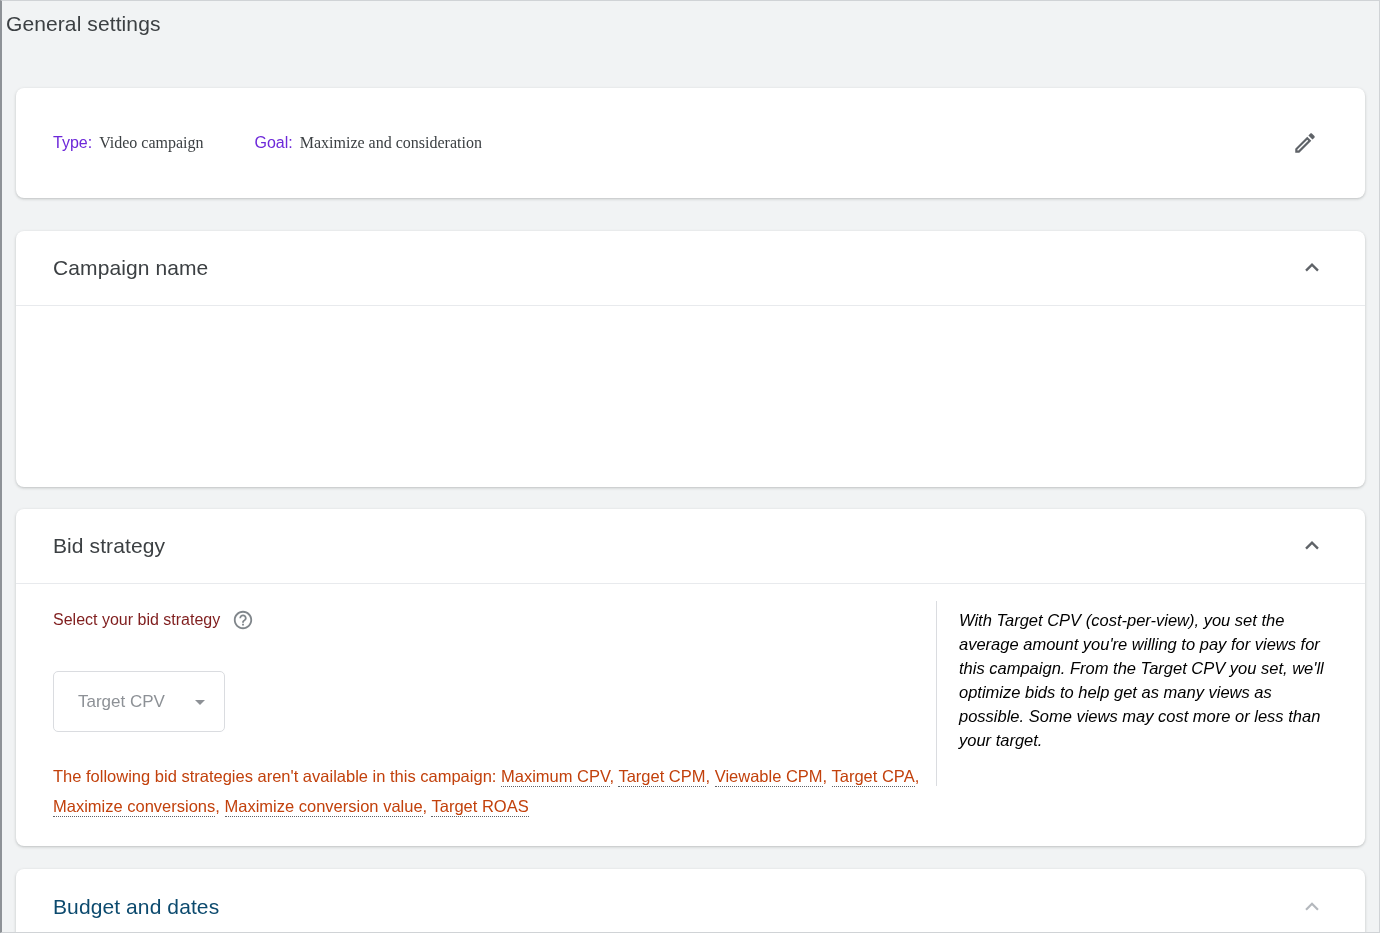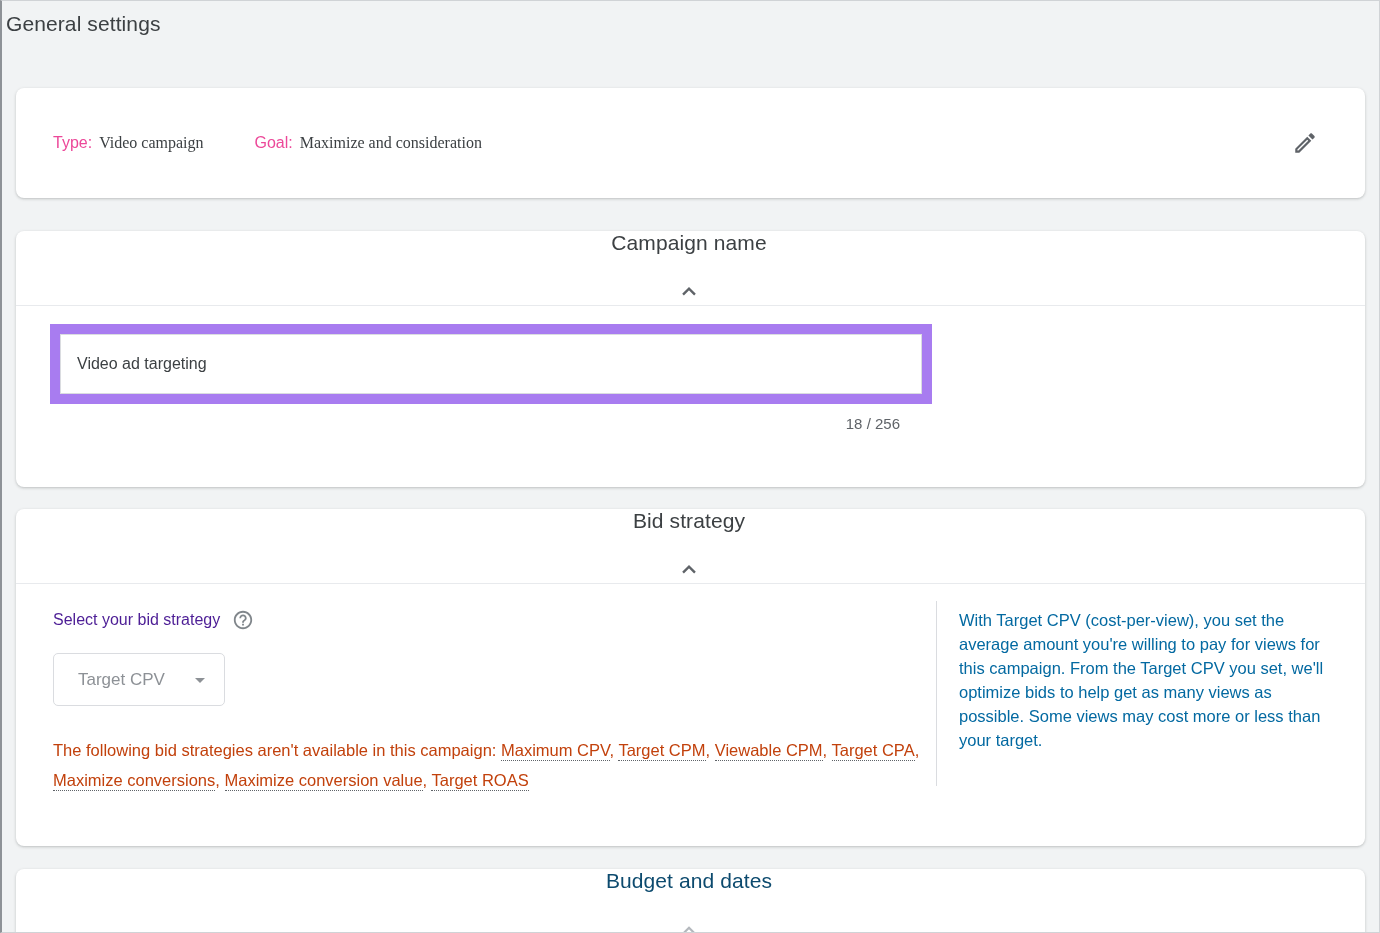--- a/index.html
+++ b/index.html
@@ -34,40 +34,39 @@
     border-radius: 8px;
     box-shadow: 0 1px 2px rgba(60,64,67,0.18), 0 1px 3px 1px rgba(60,64,67,0.08);
   }
 
   .card-typegoal { top: 87px; height: 110px; display: flex; align-items: center; justify-content: space-between; padding: 0 40px 0 37px; }
   .card-campaign { top: 230px; height: 256px; }
   .card-bid      { top: 508px; height: 337px; }
   .card-budget   { top: 868px; height: 110px; }
 
   .tg-left { display: flex; align-items: center; font-size: 16px; }
-  .tg-label { color: #ec4899; margin-right: 7px; }
+  .tg-label { color: #6d28d9; margin-right: 7px; }
   .tg-value { color: #3c4043; font-family: Liberation Serif, serif; }
   .tg-gap { width: 51px; }
 
   .icon-btn {
     background: none; border: none; cursor: pointer;
     width: 40px; height: 40px;
     display: flex; align-items: center; justify-content: center;
     border-radius: 50%;
   }
 
   .card-header {
     height: 75px;
     display: flex;
     align-items: center;
     justify-content: space-between;
     padding: 0 40px 0 37px;
     border-bottom: 1px solid #e8eaed;
     cursor: pointer;
-    flex-direction: column;
   }
   .card-budget .card-header { border-bottom: none; }
 
   .section-title {
     font-size: 21px;
     font-weight: 400;
     color: #3c4043;
     letter-spacing: 0.1px;
   }
   .section-title.faded { color: #0c4a6e; }
@@ -96,27 +95,27 @@
     text-align: right;
     padding-right: 32px;
     margin-top: 11px;
     font-size: 15px;
     color: #5f6368;
   }
 
   
   .bid-body { display: flex; height: 261px; }
   .bid-left { width: 920px; padding: 25px 0 0 37px; flex: none; }
-  .select-label-row { display: flex; align-items: center; font-size: 16px; color: #4c1d95; }
+  .select-label-row { display: flex; align-items: center; font-size: 16px; color: #7f1d1d; }
   .help-icon-wrap { margin-left: 12px; display: inline-flex; cursor: pointer; }
 
   .dropdown-btn {
-    margin-top: 22px;
+    margin-top: 40px;
     width: 172px;
-    height: 53px;
+    height: 61px;
     background: #fff;
     border: 1px solid #dadce0;
     border-radius: 5px;
     display: flex;
     align-items: center;
     padding: 0 12px 0 24px;
     cursor: pointer;
     justify-content: space-between;
   }
   .dropdown-label { font-size: 17px; color: #8d9196; font-family: "Liberation Sans", "DejaVu Sans", sans-serif; }
@@ -139,21 +138,22 @@
     background: #dadce0;
     margin-top: 17px;
     height: 185px;
     flex: none;
   }
   .bid-right {
     flex: 1;
     padding: 24px 36px 0 22px;
     font-size: 16.5px;
     line-height: 24px;
-    color: #0369a1;
+    color: #000000;
+    font-style: italic;
   }
 </style>
 </head>
 <body>
 
 <div class="page">
 
   <h1 class="page-title">General settings</h1>
 
   <section class="card card-typegoal">
@@ -175,26 +175,20 @@
 
   <section class="card card-campaign">
     <header class="card-header">
       <h2 class="section-title">Campaign name</h2>
       <span style="display:inline-flex;">
         <svg width="26" height="26" viewBox="0 0 24 24">
           <path d="M6.5 14.5L12 9l5.5 5.5" fill="none" stroke="#5f6368" stroke-width="2.2"></path>
         </svg>
       </span>
     </header>
-    <div>
-      <div class="annotation-box">
-        <input type="text" class="name-input" value="Video ad targeting" style="">
-      </div>
-      <div class="char-count">18 / 256</div>
-    </div>
   </section>
 
   <section class="card card-bid">
     <header class="card-header">
       <h2 class="section-title">Bid strategy</h2>
       <span style="display:inline-flex;">
         <svg width="26" height="26" viewBox="0 0 24 24">
           <path d="M6.5 14.5L12 9l5.5 5.5" fill="none" stroke="#5f6368" stroke-width="2.2"></path>
         </svg>
       </span>

